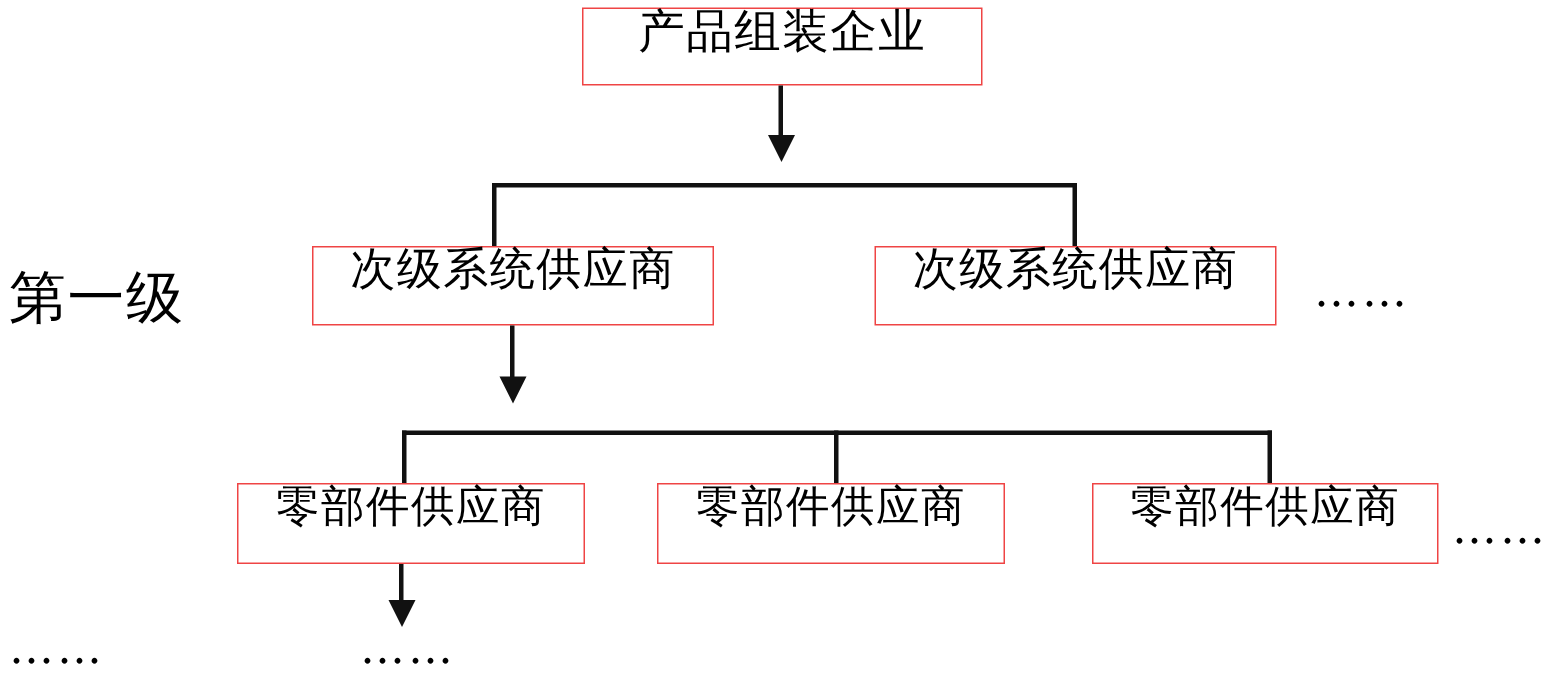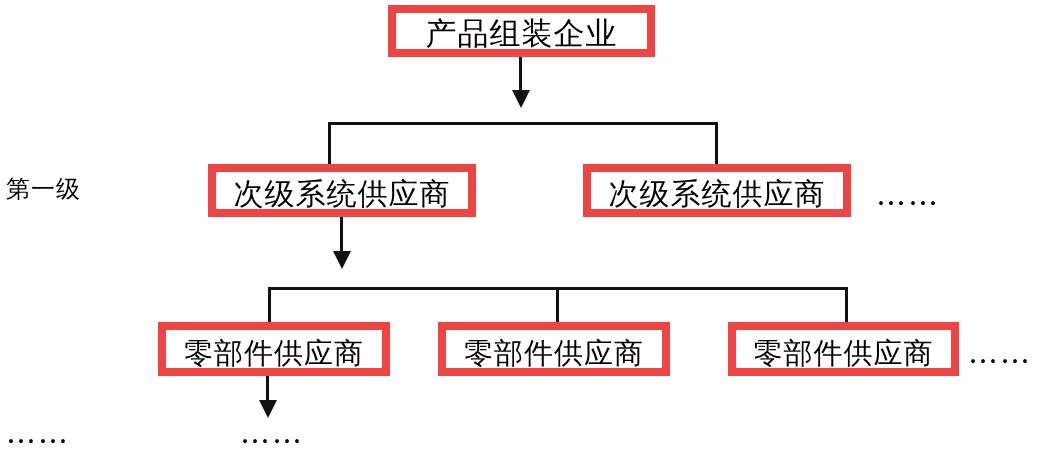--- a/index.html
+++ b/index.html
@@ -12,24 +12,24 @@
     width: 1043px;
     height: 455px;
     background: #ffffff;
     font-family: "DejaVu Serif", "Liberation Serif", serif;
     overflow: hidden;
   }
   
   .node-box {
     position: absolute;
     box-sizing: border-box;
-    border: 8px solid #ef4444;
+    border: 1px solid #ef4444;
     background: #ffffff;
     display: flex;
-    align-items: flex-end;
+    align-items: flex-start;
     justify-content: center;
     white-space: nowrap;
     color: #000000;
     letter-spacing: 1px;
   }
   .node-box .node-label {
     display: block;
     line-height: 1;
   }
   #box-root {
@@ -71,21 +71,21 @@
     left: 728px;
     top: 322px;
     width: 231px;
     height: 54px;
     font-size: 29px;
   }
   
   .tier-label {
     position: absolute;
     color: #000000;
-    font-size: 24px;
+    font-size: 38px;
     letter-spacing: 1px;
     white-space: nowrap;
   }
   #tier-label-1 { left: 6px; top: 173px; }
   #tier-label-2 { left: 6px; top: 332px; }
   
   .ellipsis {
     position: absolute;
     color: #000000;
     font-size: 30px;

